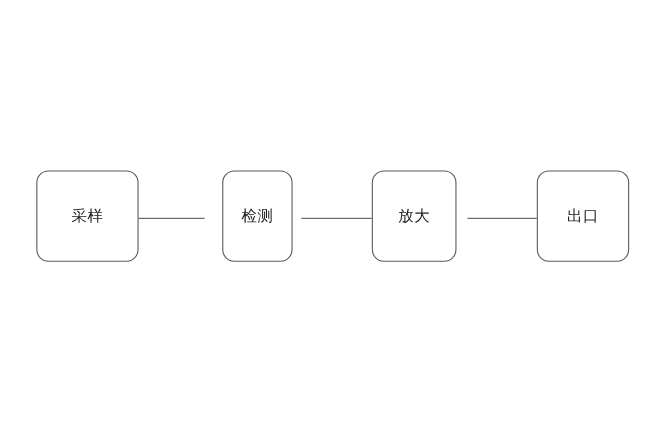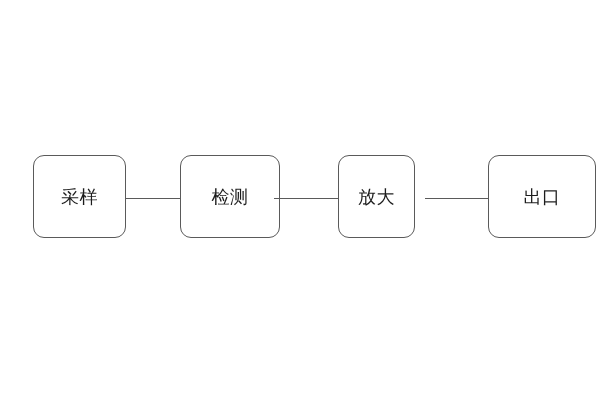--- a/index.html
+++ b/index.html
@@ -36,40 +36,40 @@
     box-sizing: border-box;
     background: #ffffff;
     border: 1px solid #5a5a5a;
     border-radius: 11px;
     display: flex;
     align-items: center;
     justify-content: center;
   }
 
   .node-label {
-    font-size: 18px;
+    font-size: 14px;
     line-height: 1;
     color: #1c1c1c;
     letter-spacing: 0.5px;
     white-space: nowrap;
     font-weight: 400;
   }
 
   .connector {
     position: absolute;
     top: 43px;
     height: 1px;
     background: #5a5a5a;
   }
 
   
   .node-1 { left: 33px;  width: 93px; }
-  .node-2 { left: 180px; width: 100px; }
+  .node-2 { left: 202px; width: 64px; }
   .node-3 { left: 338px; width: 77px; }
-  .node-4 { left: 488px; width: 108px; }
+  .node-4 { left: 488px; width: 84px; }
 
   
   .conn-1 { left: 126px; width: 60px; }
   .conn-2 { left: 274px; width: 64px; }
   .conn-3 { left: 425px; width: 63px; }
 </style>
 </head>
 <body>
 
 <div id="canvas">

